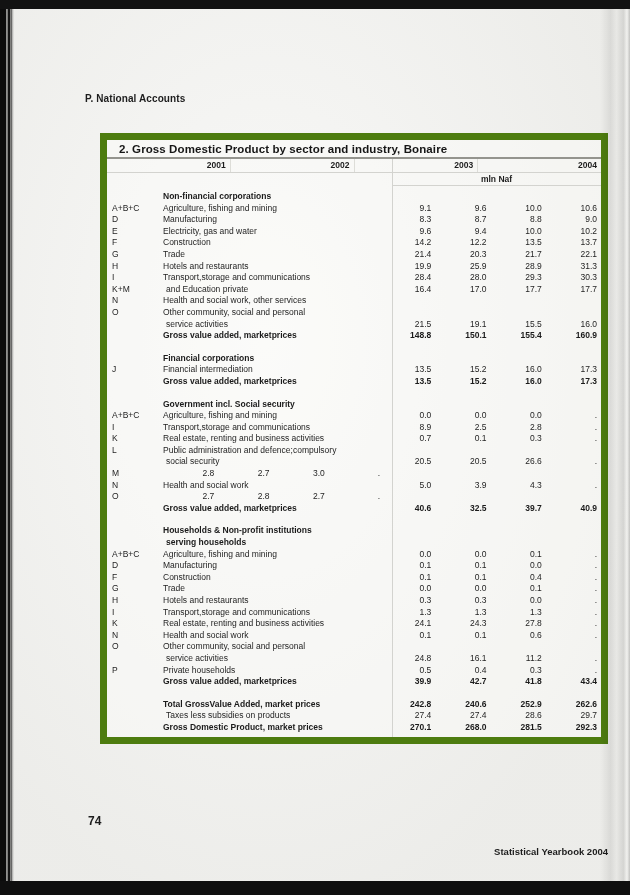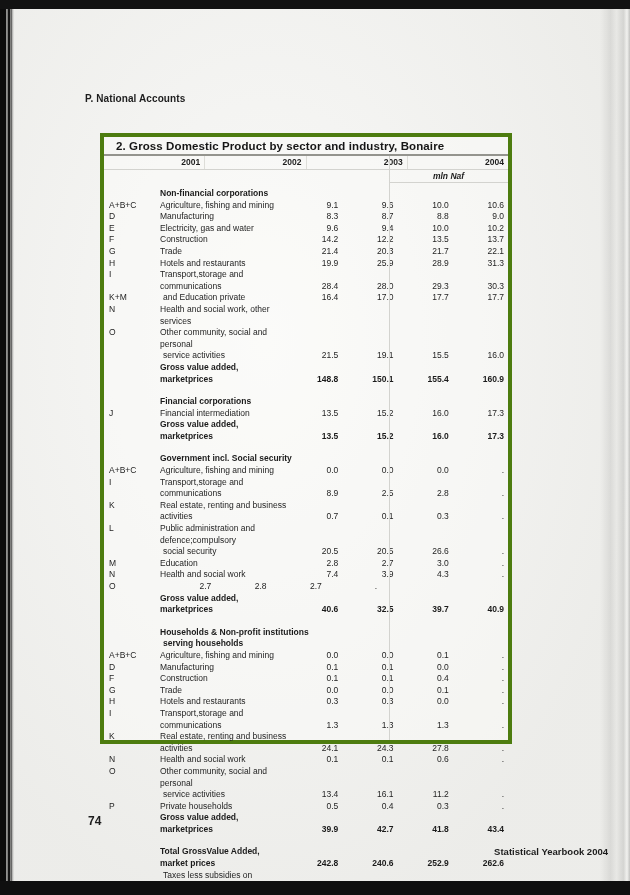--- a/index.html
+++ b/index.html
@@ -40,22 +40,22 @@
   .footer-left {
     position:absolute; left:88px; top:814px;
     font-size:12px; font-weight:bold; color:#1d1d1d; z-index:2;
   }
   .footer-right {
     position:absolute; left:398px; top:846px; width:210px; text-align:right;
     font-size:9.5px; font-weight:bold; color:#1d1d1d; z-index:2;
   }
 
   .gdp-table {
-    position:absolute; left:100px; top:133px; width:412px; height:611px;
-    border:4px solid #4d7c0f; box-sizing:border-box; z-index:2;
+    position:absolute; left:100px; top:133px; width:508px; height:611px;
+    border:7px solid #4d7c0f; box-sizing:border-box; z-index:2;
     background:rgba(252,252,250,0.45);
     font-size:8.5px; color:#242424;
   }
   .t-title {
     height:19px; line-height:19px; padding-left:12px;
     font-size:11.5px; font-weight:bold; color:#161616; letter-spacing:0.1px;
     border-bottom:2px solid #94948e; box-sizing:border-box;
     white-space:nowrap;
   }
   .t-divider {
@@ -63,21 +63,21 @@
     background:#d3d3cf;
   }
   .t-head { display:flex; border-bottom:1px solid #d3d3cf; }
   .y-cell {
     flex:1; text-align:right; font-weight:bold; color:#1d1d1d;
     padding:1px 4px 1px 0; line-height:11px;
   }
   .y-cell + .y-cell { border-left:1px solid #dddDD8; }
   .t-unit {
     margin-left:285px; height:12px; line-height:12px; text-align:center;
-    font-weight:bold; color:#1d1d1d; border-bottom:1px solid #d3d3cf;font-style:italic;
+    font-weight:bold; color:#1d1d1d; border-bottom:1px solid #d3d3cf;
   }
   .t-body { padding-top:5px; }
 
   .row { display:flex; align-items:flex-end; line-height:11.6px; }
   .row.bold { font-weight:bold; color:#1b1b1b; }
   .c-code { width:56px; padding-left:5px; box-sizing:border-box; align-self:flex-start; flex:none; }
   .c-label { flex:1; min-width:0; }
   .c-val { width:55.25px; flex:none; text-align:right; padding-right:4px; box-sizing:border-box; }
   .l2 { padding-left:3px; }
   .indent { padding-left:3px; }
@@ -299,34 +299,31 @@
             <div>Public administration and defence;compulsory</div>
             <div class="l2">social security</div>
           </div>
           <div class="c-val">20.5</div>
           <div class="c-val">20.5</div>
           <div class="c-val">26.6</div>
           <div class="c-val">.</div>
         </div>
         <div class="row">
           <div class="c-code">M</div>
-          <div class="c-label">
-            <div>Education</div>
-          </div>
           <div class="c-val">2.8</div>
           <div class="c-val">2.7</div>
           <div class="c-val">3.0</div>
           <div class="c-val">.</div>
         </div>
         <div class="row">
           <div class="c-code">N</div>
           <div class="c-label">
             <div>Health and social work</div>
           </div>
-          <div class="c-val">7.4</div>
+          <div class="c-val">5.0</div>
           <div class="c-val">3.9</div>
           <div class="c-val">4.3</div>
           <div class="c-val">.</div>
         </div>
         <div class="row">
           <div class="c-code">O</div>
           <div class="c-val">2.7</div>
           <div class="c-val">2.8</div>
           <div class="c-val">2.7</div>
           <div class="c-val">.</div>
@@ -429,21 +426,21 @@
           <div class="c-val">0.1</div>
           <div class="c-val">0.6</div>
           <div class="c-val">.</div>
         </div>
         <div class="row">
           <div class="c-code">O</div>
           <div class="c-label">
             <div>Other community, social and personal</div>
             <div class="l2">service activities</div>
           </div>
-          <div class="c-val">13.4</div>
+          <div class="c-val">24.8</div>
           <div class="c-val">16.1</div>
           <div class="c-val">11.2</div>
           <div class="c-val">.</div>
         </div>
         <div class="row">
           <div class="c-code">P</div>
           <div class="c-label">
             <div>Private households</div>
           </div>
           <div class="c-val">0.5</div>

